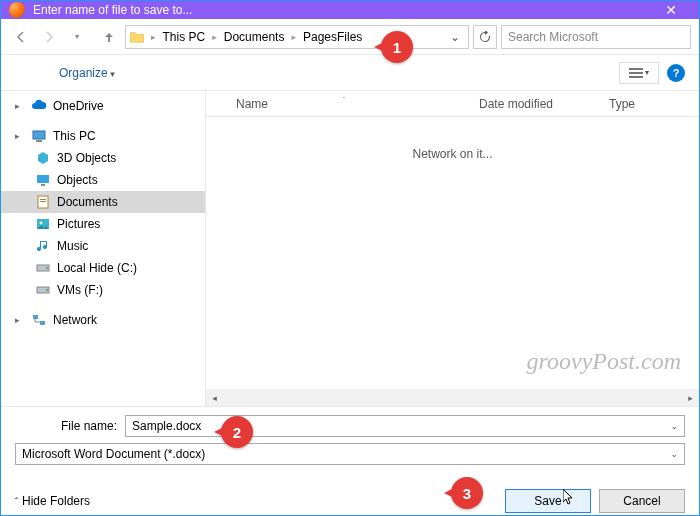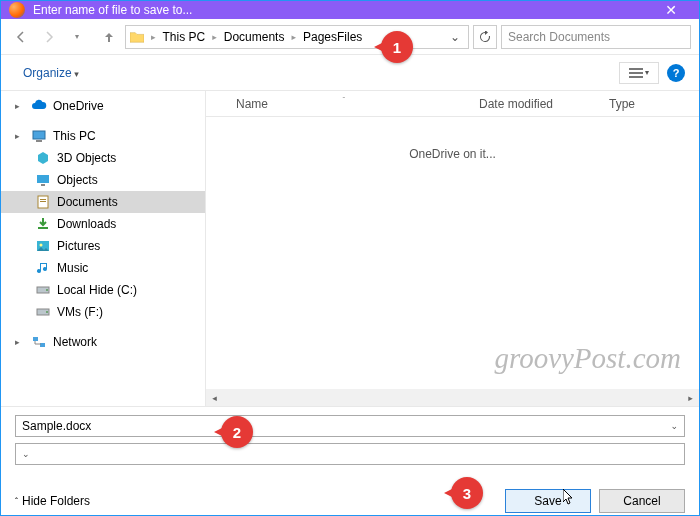--- a/index.html
+++ b/index.html
@@ -15,21 +15,21 @@
 .up-btn { margin-left: 4px; }
 .breadcrumb { flex: 1; height: 24px; border: 1px solid #ccc; display: flex; align-items: center; padding: 0 4px; gap: 2px; background: #fff; position: relative; }
 .bc-folder { width: 16px; height: 14px; margin-right: 2px; }
 .bc-sep { color: #999; font-size: 9px; padding: 0 3px; }
 .bc-item { padding: 0 2px; color: #000; }
 .bc-drop { margin-left: auto; color: #555; padding: 0 4px; }
 .refresh-btn { width: 24px; height: 24px; border: 1px solid #ccc; display: flex; align-items: center; justify-content: center; cursor: pointer; }
 .searchbox { width: 190px; height: 24px; border: 1px solid #ccc; padding: 0 6px; color: #888; display: flex; align-items: center; }
 
 .toolbar { height: 36px; display: flex; align-items: center; padding: 0 14px; border-bottom: 1px solid #e8e8e8; }
-.tb-item { color: #1a5aa8; cursor: pointer; padding: 4px 8px; }
+.tb-item { color: #1a5aa8; cursor: pointer; padding: 4px 8px; margin-left: 36px; }
 .tb-item.org::after { content: " ▾"; font-size: 9px; color: #555; }
 .tb-spacer { flex: 1; }
 .view-btn { width: 40px; height: 22px; border: 1px solid #ddd; margin-right: 8px; display: flex; align-items: center; justify-content: center; gap: 2px; cursor: pointer; }
 .help-btn { width: 18px; height: 18px; border-radius: 50%; background: #0078d7; color: #fff; display: flex; align-items: center; justify-content: center; font-weight: bold; font-size: 11px; cursor: pointer; }
 
 .body-area { display: flex; height: 315px; }
 .tree { width: 205px; border-right: 1px solid #e8e8e8; overflow-y: auto; padding: 4px 0; position: relative; }
 .tree::-webkit-scrollbar { width: 16px; }
 .tree::-webkit-scrollbar-thumb { background: #c1c1c1; }
 .tree::-webkit-scrollbar-track { background: #f1f1f1; }
@@ -44,21 +44,21 @@
 .list-header { height: 26px; display: flex; align-items: center; border-bottom: 1px solid #e8e8e8; color: #555; }
 .col-name { flex: 1; padding-left: 30px; position: relative; }
 .col-date { width: 130px; }
 .col-type { width: 90px; }
 .sort-caret { position: absolute; left: 50%; top: -2px; font-size: 8px; color: #888; }
 .list-body { flex: 1; display: flex; align-items: flex-start; justify-content: center; padding-top: 30px; color: #555; }
 .hscroll { height: 17px; background: #f1f1f1; display: flex; align-items: center; }
 .hscroll .arrow { width: 17px; height: 17px; display: flex; align-items: center; justify-content: center; color: #666; font-size: 9px; }
 .hscroll .track { flex: 1; }
 
-.watermark { position: absolute; right: 18px; bottom: 140px; font-family: Georgia, serif; font-size: 29px; color: #bbb; font-style: italic; }
+.watermark { position: absolute; right: 18px; bottom: 140px; font-family: Georgia, serif; font-size: 24px; color: #bbb; font-style: italic; }
 
 .bottom { border-top: 1px solid #e8e8e8; padding: 8px 14px 10px; background: #fff; }
 .form-row { display: flex; align-items: center; margin-bottom: 6px; position: relative; }
 .form-label { width: 110px; text-align: right; padding-right: 8px; color: #000; }
 .form-input { flex: 1; height: 22px; border: 1px solid #aaa; padding: 0 6px; background: #fff; display: flex; align-items: center; justify-content: space-between; }
 .form-input .drop { color: #555; font-size: 9px; }
 
 .button-row { display: flex; align-items: center; padding: 8px 14px 10px; }
 .hide-folders { display: flex; align-items: center; gap: 4px; cursor: pointer; color: #000; }
 .hide-folders .chev { font-size: 9px; }
@@ -112,21 +112,21 @@
     <span class="bc-sep">▸</span>
     <span class="bc-item">PagesFiles</span>
     <span class="bc-drop">⌄</span>
   </div>
   <div class="refresh-btn">
     <svg width="12" height="12" viewBox="0 0 12 12">
         <path d="M6 1a5 5 0 1 0 4.9 4H9.8A4 4 0 1 1 6 2v2l3-2.5L6 -1z" fill="#555"></path>
       </svg>
   </div>
   <div class="searchbox">
-    <span>Search Documents</span>
+    <span>Search Microsoft</span>
   </div>
 </div>
 
 <div class="toolbar">
   <div class="tb-item org">Organize</div>
   <div class="tb-spacer"></div>
   <div class="view-btn">
     <svg width="14" height="12" viewBox="0 0 14 12">
         <rect x="0" y="1" width="14" height="2" fill="#777"></rect>
         <rect x="0" y="5" width="14" height="2" fill="#777"></rect>
@@ -182,28 +182,20 @@
             <rect x="3" y="2" width="10" height="12" fill="#fff" stroke="#a88534"></rect>
             <rect x="5" y="5" width="6" height="1" fill="#a88534"></rect>
             <rect x="5" y="7" width="6" height="1" fill="#a88534"></rect>
           </svg>
         </span>
         <span>Documents</span>
       </div>
       <div class="tree-item l2">
         <span class="ticon">
           <svg width="16" height="16" viewBox="0 0 16 16">
-            <path d="M8 2v7M5 6l3 3 3-3M3 12h10" stroke="#3a9a3a" stroke-width="2" fill="none"></path>
-          </svg>
-        </span>
-        <span>Downloads</span>
-      </div>
-      <div class="tree-item l2">
-        <span class="ticon">
-          <svg width="16" height="16" viewBox="0 0 16 16">
             <rect x="2" y="3" width="12" height="10" fill="#39b4d4"></rect>
             <circle cx="6" cy="7" r="1.5" fill="#fffb8f"></circle>
             <path d="M2 13l4-4 3 3 2-2 3 3H2z" fill="#2a8aa8"></path>
           </svg>
         </span>
         <span>Pictures</span>
       </div>
       <div class="tree-item l2">
         <span class="ticon">
           <svg width="16" height="16" viewBox="0 0 16 16">
@@ -245,38 +237,40 @@
     </div>
   <div class="listview">
     <div class="list-header">
       <div class="col-name">
         <span class="sort-caret">ˆ</span>
         <span>Name</span>
       </div>
       <div class="col-date">Date modified</div>
       <div class="col-type">Type</div>
     </div>
-    <div class="list-body">OneDrive on it...</div>
+    <div class="list-body">Network on it...</div>
     <div class="hscroll">
       <div class="arrow">◂</div>
       <div class="track"></div>
       <div class="arrow">▸</div>
     </div>
   </div>
 </div>
 
 <div class="bottom">
   <div class="form-row">
+    <div class="form-label">File name:</div>
     <div class="form-input">
       <span>Sample.docx</span>
       <span class="drop">⌄</span>
     </div>
   </div>
   <div class="form-row">
     <div class="form-input">
+      <span>Microsoft Word Document (*.docx)</span>
       <span class="drop">⌄</span>
     </div>
   </div>
 </div>
 
 <div class="button-row">
   <div class="hide-folders">
     <span class="chev">ˆ</span>
     <span>Hide Folders</span>
   </div>

